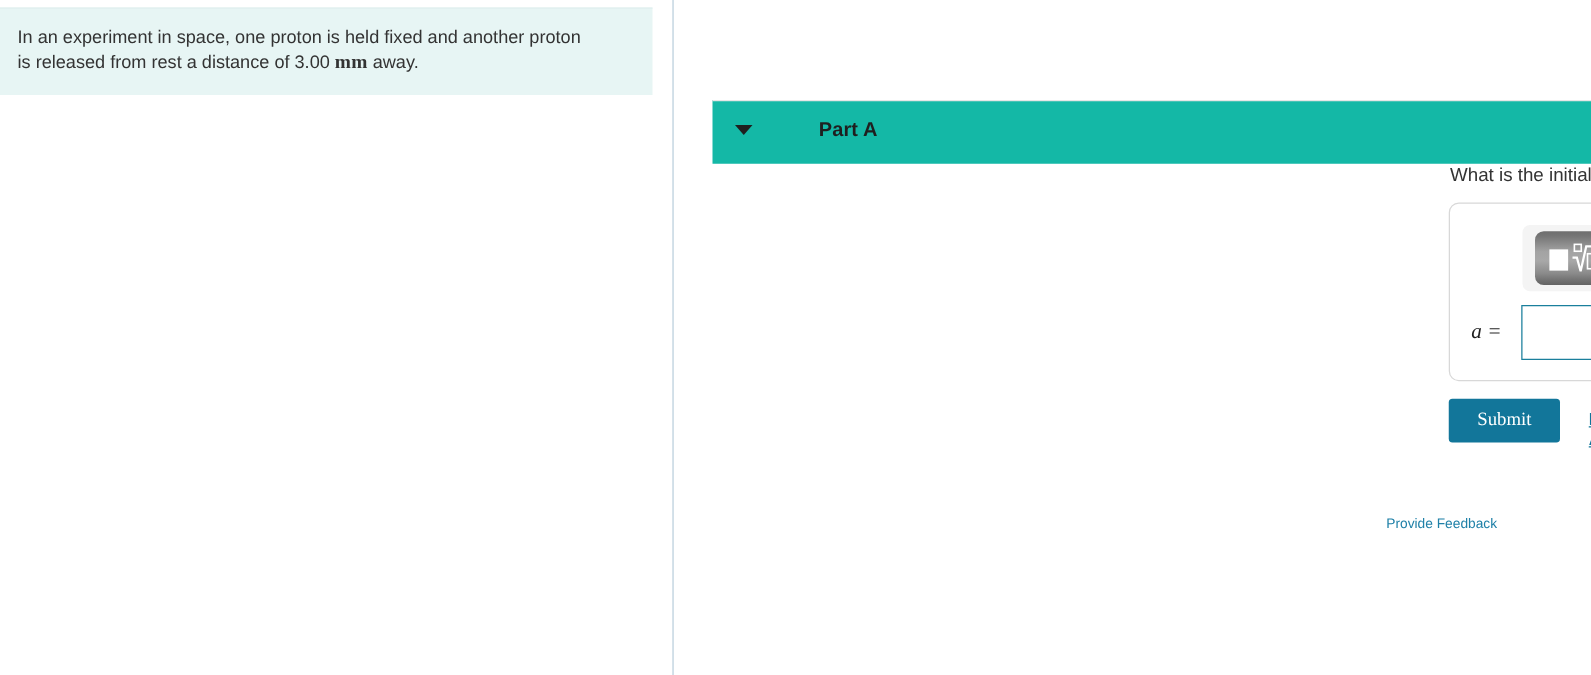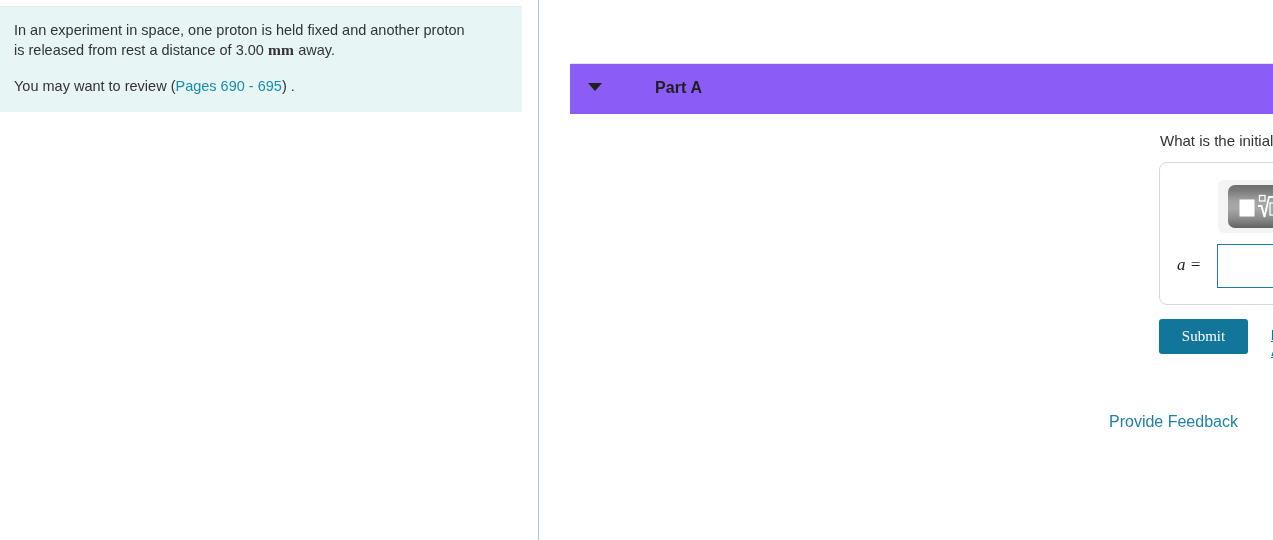--- a/index.html
+++ b/index.html
@@ -72,24 +72,24 @@
     top: 0;
     width: 734px;
     height: 540px;
     background: #ffffff;
   }
 
   
   #part-header {
     position: absolute;
     left: 31px;
-    top: 63px;
+    top: 80px;
     width: 703px;
     height: 51px;
-    background: #8b5cf6;
+    background: #14b8a6;
     border-top: 1px solid #e6e6e6;
     box-sizing: border-box;
   }
   #part-toggle-caret {
     position: absolute;
     left: 18px;
     top: 19px;
     width: 0;
     height: 0;
     border-left: 7px solid transparent;
@@ -214,35 +214,34 @@
     font-size: 14px;
     font-weight: 700;
     color: #12769a;
     text-decoration: underline;
     cursor: pointer;
   }
   #provide-feedback-link {
     position: absolute;
     left: 570px;
     top: 413px;
-    font-size: 16px;
+    font-size: 11px;
     color: #2081a8;
     text-decoration: none;
     cursor: pointer;
   }
 </style>
 </head>
 <body>
 
 <div id="left-pane">
   <div id="problem-card">
 
     <p><span>In an experiment in space, one proton is held fixed and another proton is released from rest a distance of 3.00 </span><span class="mathunit">mm</span><span> away.</span></p>
 
-    <p><span>You may want to review (</span><a href="#" class="tealink">Pages 690 - 695</a><span>) .</span></p>
 
 
   </div>
 </div>
 
 <div id="page-divider"></div>
 
 <div id="right-pane">
 
   <div id="part-header">

